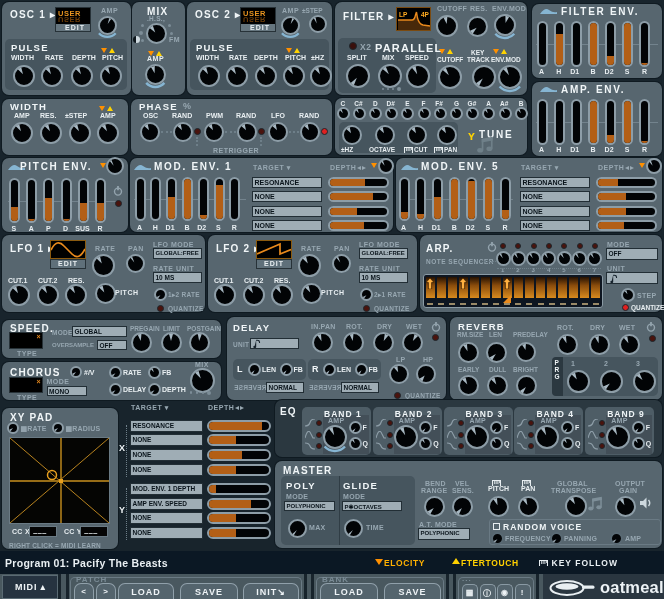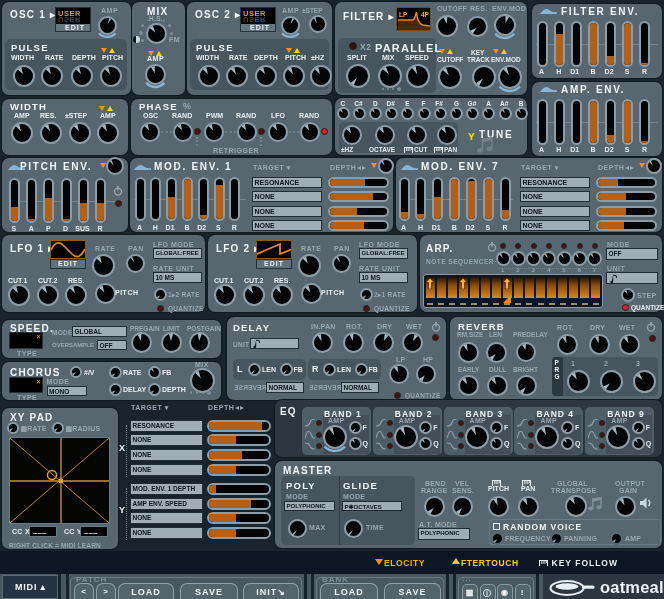--- a/index.html
+++ b/index.html
@@ -590,21 +590,21 @@
     </div>
 <div class="hb" style="left:328px;top:205.7px;width:61px;height:11px">
       <div class="hf" style="width:27px"></div>
     </div>
 <div class="hb" style="left:328px;top:220.3px;width:61px;height:11px">
       <div class="hf" style="width:34px"></div>
     </div>
 <svg class="abs" style="left:401px;top:162.5px" width="17" height="8" viewBox="0 0 17 8">
       <path d="M0 7 Q5 0 9 3 Q13 6 17 5 L17 7 Z" fill="#86b5d2"></path>
     </svg>
-<div class="t" style="left:421px;top:160.5px;letter-spacing:1.7px;font-size:10px">MOD. ENV. 7</div>
+<div class="t" style="left:421px;top:160.5px;letter-spacing:1.7px;font-size:10px">MOD. ENV. 5</div>
 <div class="lab" style="left:521px;top:164px;letter-spacing:0.5px;font-size:7px">TARGET ▾</div>
 <div class="lab" style="left:598px;top:164px;letter-spacing:0.5px;font-size:7px">DEPTH</div>
 <i class="abs" style="left:625px;top:165.5px;border-top:2.5px solid transparent;border-bottom:2.5px solid transparent;border-right:4px solid #97a7b1"></i>
 <i class="abs" style="left:630px;top:165.5px;border-top:2.5px solid transparent;border-bottom:2.5px solid transparent;border-left:4px solid #97a7b1"></i>
 <div class="abs" style="left:639px;top:163px;width:0;height:0;border-left:3.5px solid transparent;border-right:3.5px solid transparent;border-top:5px solid #ff9000"></div>
 <div class="k" style="left:646.0px;top:157.5px;width:16px;height:16px;border-color:#8d9da7">
       <b style="transform:rotate(-30deg)">
         <u style="border-left-width:1.6px;border-right-width:1.6px;border-top-width:5.4px;margin-left:-1.6px"></u>
       </b>
     </div>
@@ -1457,20 +1457,21 @@
       </b>
     </div>
 <div class="lab" style="left:564px;top:535px;letter-spacing:0.2px;font-size:7px">PANNING</div>
 <div class="k" style="left:610.0px;top:532.0px;width:13px;height:13px;border-color:#5a6a74">
       <b style="transform:rotate(-130deg)">
         <u style="border-left-width:1.5px;border-right-width:1.5px;border-top-width:4.4px;margin-left:-1.5px"></u>
       </b>
     </div>
 <div class="lab" style="left:625px;top:535px;letter-spacing:0.2px;font-size:7px">AMP</div>
 <div style="position:absolute;left:0px;top:551px;width:664px;height:23px;background:#0b1824;"></div>
+<div class="prog" style="left:5px;top:557px;letter-spacing:0.3px;font-size:10.5px">Program 01: Pacify The Beasts</div>
 <div class="abs" style="left:375px;top:559px;border-left:4px solid transparent;border-right:4px solid transparent;border-top:6.5px solid #ff9000"></div>
 <div class="vel" style="left:384px;top:557.5px;letter-spacing:0.6px;font-size:8.5px">ELOCITY</div>
 <div class="abs" style="left:452px;top:558px;border-left:4px solid transparent;border-right:4px solid transparent;border-bottom:6.5px solid #ffd000"></div>
 <div class="abs" style="left:461px;top:557.5px;color:#ffd000;font-weight:bold;font-size:8.5px;letter-spacing:0.6px;white-space:nowrap">FTERTOUCH</div>
 <svg class="abs" style="left:539px;top:559.5px" width="9" height="6" viewBox="0 0 9 6">
       <path d="M0.5 6 V0.5 H8.5 V6 M2.8 0.5 V4 M5 0.5 V4 M7.2 0.5 V4" fill="none" stroke="#e8eef1" stroke-width="1.1"></path>
     </svg>
 <div class="progs" style="left:551.5px;top:557.5px;letter-spacing:1px;font-size:8.5px">KEY FOLLOW</div>
 <div style="position:absolute;left:0px;top:574px;width:664px;height:25px;background:#49585f;"></div>
 <div style="position:absolute;left:2px;top:575px;width:56px;height:24px;background:#263340;border:1px solid #5a6a73;"></div>

